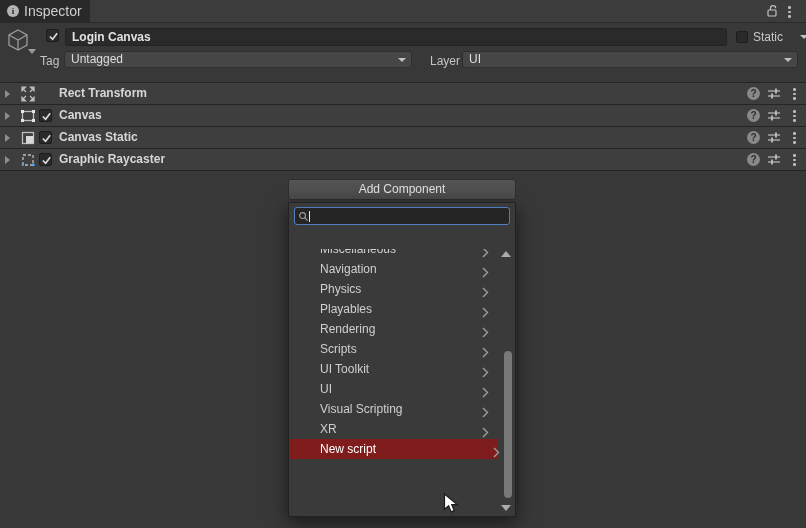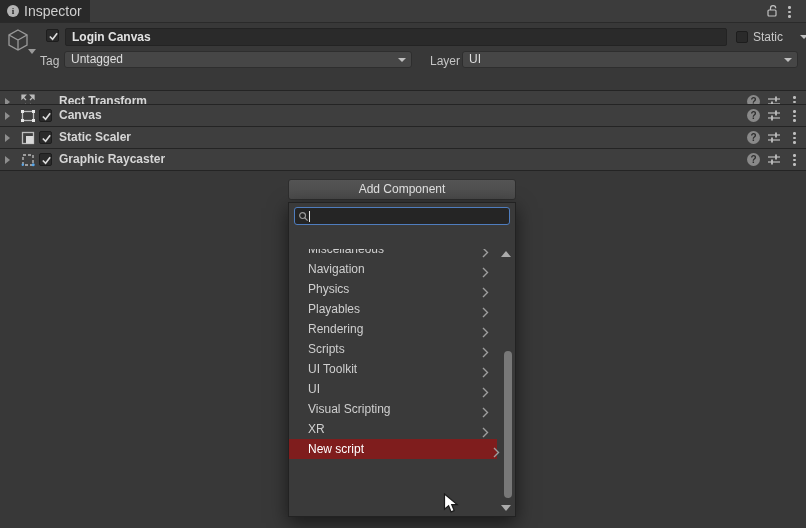--- a/index.html
+++ b/index.html
@@ -44,21 +44,21 @@
   .ac-btn{position:absolute;left:288px;top:179px;width:228px;height:21px;background:linear-gradient(#555,#4b4b4b);
           border:1px solid #2e2e2e;border-radius:3px;box-sizing:border-box;color:#e0e0e0;text-align:center;line-height:19px;}
   .popup{position:absolute;left:288px;top:202px;width:228px;height:315px;background:#3a3a3a;border:1px solid #222;
          box-sizing:border-box;box-shadow:0 6px 18px rgba(0,0,0,.55);}
   .search{position:absolute;left:5px;top:4px;right:5px;height:18px;background:#252525;border:1px solid #4f7dbe;border-radius:3px;display:flex;align-items:center;padding-left:3px;box-sizing:border-box;}
   .search input{background:transparent;border:none;outline:none;color:#ddd;font-size:12px;width:150px;padding:0;margin-left:2px;font-family:inherit;}
   .caret{width:1px;height:11px;background:#e8e8e8;}
   .acp-header{position:absolute;left:0;top:26px;width:100%;height:19px;text-align:center;font-weight:bold;color:#e0e0e0;line-height:19px;border-bottom:1px solid #2c2c2c;}
   .acp-list{position:absolute;left:0;top:46px;right:0;bottom:0;overflow:hidden;}
   .acp-scroll{position:relative;top:-10px;}
-  .acp-item{position:relative;height:20px;line-height:20px;color:#cfcfcf;padding-left:19px;width:208px;box-sizing:border-box;}
+  .acp-item{position:relative;height:20px;line-height:20px;color:#cfcfcf;padding-left:31px;width:208px;box-sizing:border-box;}
   .acp-item .chev{position:absolute;right:8px;top:5px;}
   .acp-item.sel{background:#7f1d1d;color:#fff;width:208px;}
   .acp-item.sel .chev{right:-3px;}
   .sb-up{position:absolute;right:4px;top:48px;width:0;height:0;border-left:5px solid transparent;border-right:5px solid transparent;border-bottom:6px solid #ababab;}
   .sb-down{position:absolute;right:4px;top:302px;width:0;height:0;border-left:5px solid transparent;border-right:5px solid transparent;border-top:6px solid #ababab;}
   .sb-thumb{position:absolute;right:3px;top:148px;width:8px;height:147px;background:#787878;border-radius:4px;}
   .cursor{position:absolute;left:443px;top:493px;z-index:50;}
 </style>
 </head>
 <body>
@@ -112,21 +112,21 @@
   <div class="dropdown" style="left:64px;top:51px;width:348px;">
     <span>Untagged</span>
     <span class="dd-arrow"></span>
   </div>
   <span class="lbl" style="left:430px;top:54px;">Layer</span>
   <div class="dropdown" style="left:462px;top:51px;width:336px;">
     <span>UI</span>
     <span class="dd-arrow"></span>
   </div>
 
-  <div class="crow" style="top:90px;">
+  <div class="crow" style="top:82px;">
     <span class="fold"></span>
     <span class="cicon">
       <svg width="16" height="16" viewBox="0 0 16 16">
           <g stroke="#bdbdbd" stroke-width="1.3" fill="#bdbdbd">
             <path d="M6 6 L3 3" fill="none"></path>
             <path d="M10 6 L13 3" fill="none"></path>
             <path d="M6 10 L3 13" fill="none"></path>
             <path d="M10 10 L13 13" fill="none"></path>
             <path d="M2 1.2 L5.4 1.2 L2 4.6 Z"></path>
             <path d="M14 1.2 L10.6 1.2 L14 4.6 Z"></path>
@@ -201,21 +201,21 @@
       <svg width="16" height="16" viewBox="0 0 16 16">
           <rect x="2.5" y="2.5" width="11" height="11" fill="none" stroke="#bdbdbd" stroke-width="1.3"></rect>
           <rect x="6" y="6" width="7.5" height="7.5" fill="#d8d8d8"></rect>
         </svg>
     </span>
     <span class="chk">
       <svg width="11" height="11" viewBox="0 0 12 12">
           <polyline points="2,6 5,9 10,2.5" fill="none" stroke="#dcdcdc" stroke-width="1.8"></polyline>
         </svg>
     </span>
-    <span class="ctitle">Static Scaler</span>
+    <span class="ctitle">Canvas Static</span>
     <span class="help-ic">?</span>
     <span class="preset-ic">
       <svg width="14" height="13" viewBox="0 0 14 13">
           <g stroke="#bebebe" stroke-width="1.2">
             <line x1="1" y1="4" x2="13" y2="4"></line>
             <line x1="9" y1="1.5" x2="9" y2="6.5" stroke-width="1.8"></line>
             <line x1="1" y1="9" x2="13" y2="9"></line>
             <line x1="5" y1="6.5" x2="5" y2="11.5" stroke-width="1.8"></line>
           </g>
         </svg>

